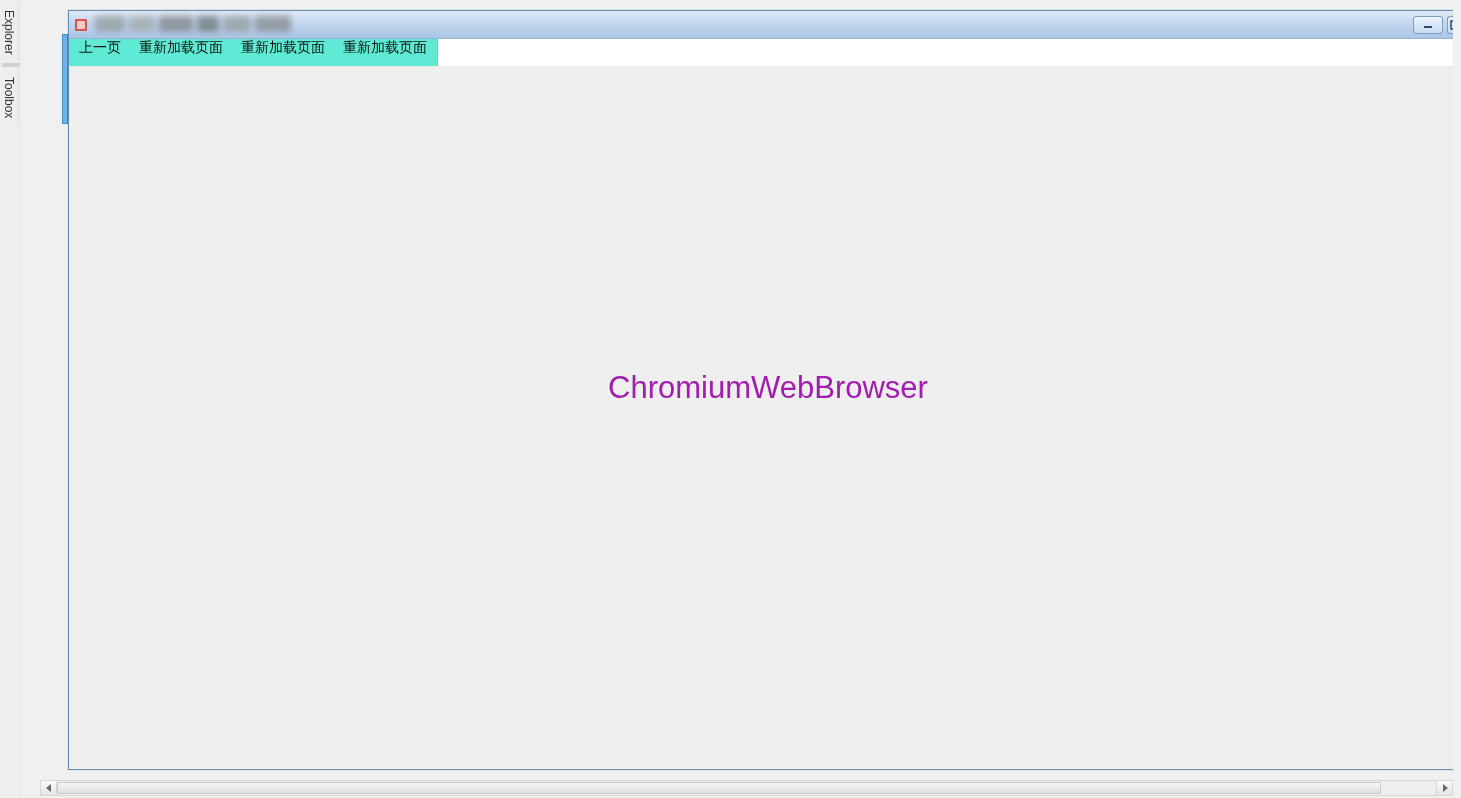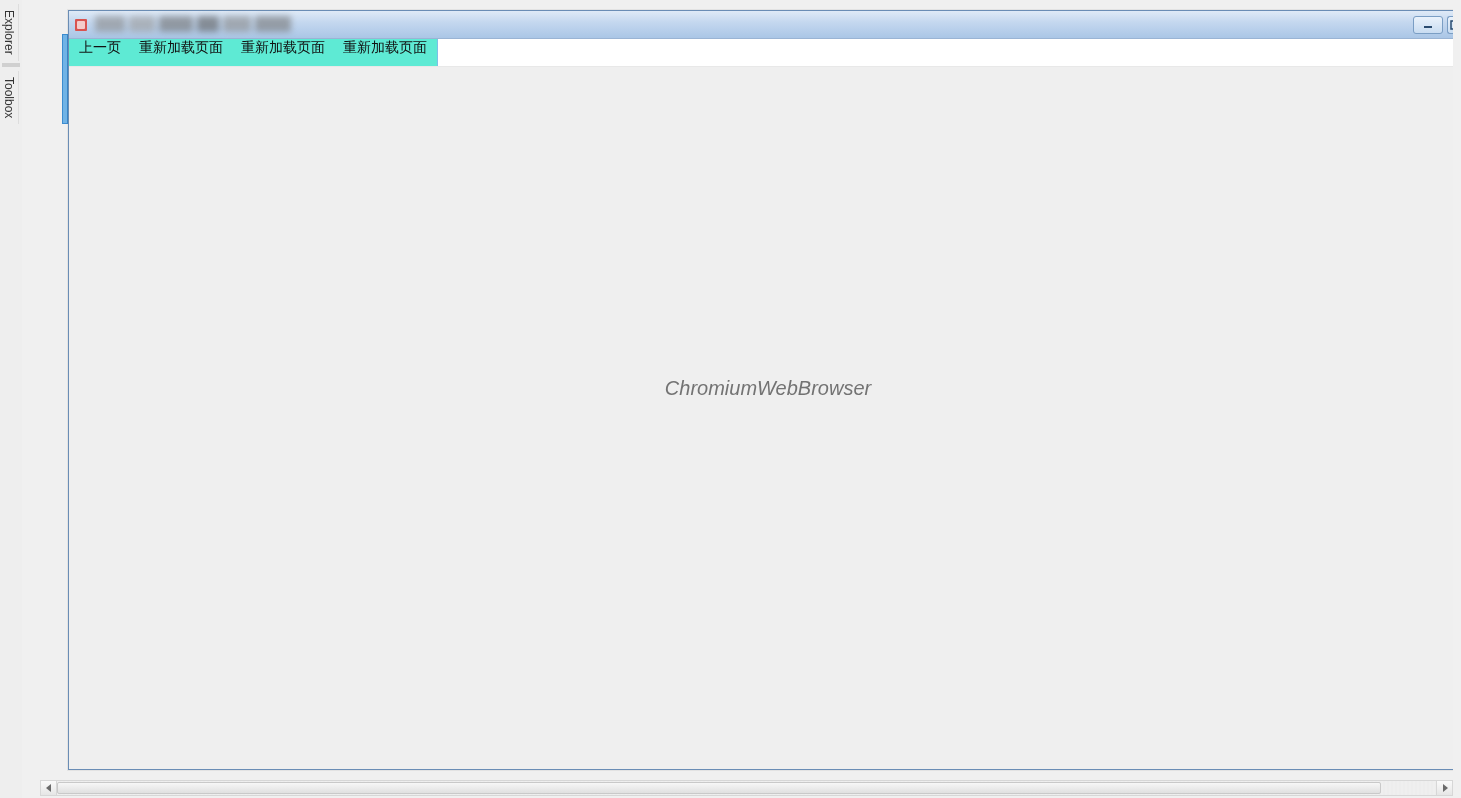--- a/index.html
+++ b/index.html
@@ -158,25 +158,24 @@
       left: 0; right: 0;
       top: 56px;
       bottom: 0;
       background: #efefef;
       display: flex;
       align-items: center;
       justify-content: center;
     }
     .placeholder-text {
       font-family: Arial, sans-serif;
-      font-size: 20px;
-      color: #737373;
+      font-size: 31px;
+      color: #a21caf;
       user-select: none;
       margin-top: -60px;
-      font-style: italic;
     }
     
     .selection-handle-left {
       position: absolute;
       left: 22px;
       top: 32px;
       width: 6px;
       height: 90px;
       background: #70b3e6;
       border: 1px solid #3c8ccf;

